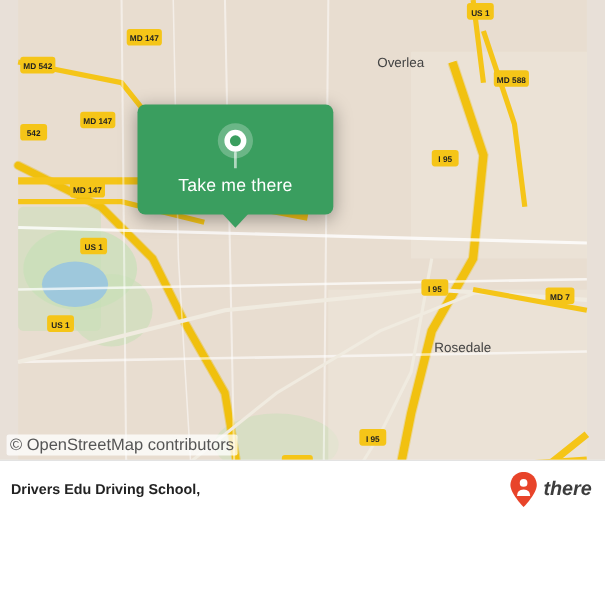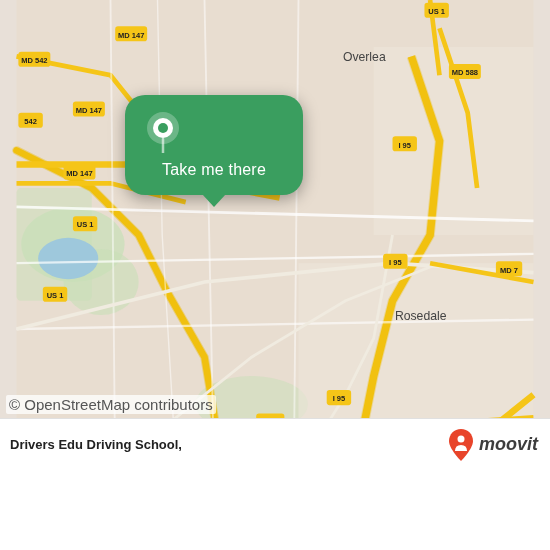--- a/index.html
+++ b/index.html
@@ -27,23 +27,24 @@
       height: 100%;
     }
 
     
     .popup-card {
       position: absolute;
       top: 95px;
       left: 125px;
       width: 178px;
       background-color: #3a9e5f;
-      border-radius: 20px;
+      border-radius: 7px;
       display: flex;
       flex-direction: column;
+      align-items: center;
       padding: 14px 16px 16px;
       box-shadow: 0 4px 16px rgba(0,0,0,0.35);
       z-index: 10;
     }
 
     .popup-card::after {
       content: '';
       position: absolute;
       bottom: -12px;
       left: 50%;
@@ -257,16 +258,16 @@
       <span class="bottom-title">Drivers Edu Driving School,</span>
     </div>
     <div class="moovit-logo">
 
       <svg class="moovit-pin" viewBox="0 0 28 32">
         <path d="M14 0 C7 0 2 5.5 2 12 C2 20 14 32 14 32 C14 32 26 20 26 12 C26 5.5 21 0 14 0 Z" fill="#e8442a"></path>
 
         <circle cx="14" cy="10" r="3.5" fill="white"></circle>
         <path d="M 8 22 Q 8 16 14 16 Q 20 16 20 22" fill="white"></path>
       </svg>
-      <span class="moovit-text">moovit</span>
+      <span class="moovit-text">there</span>
     </div>
   </div>
 </div>
 
 </body></html>

